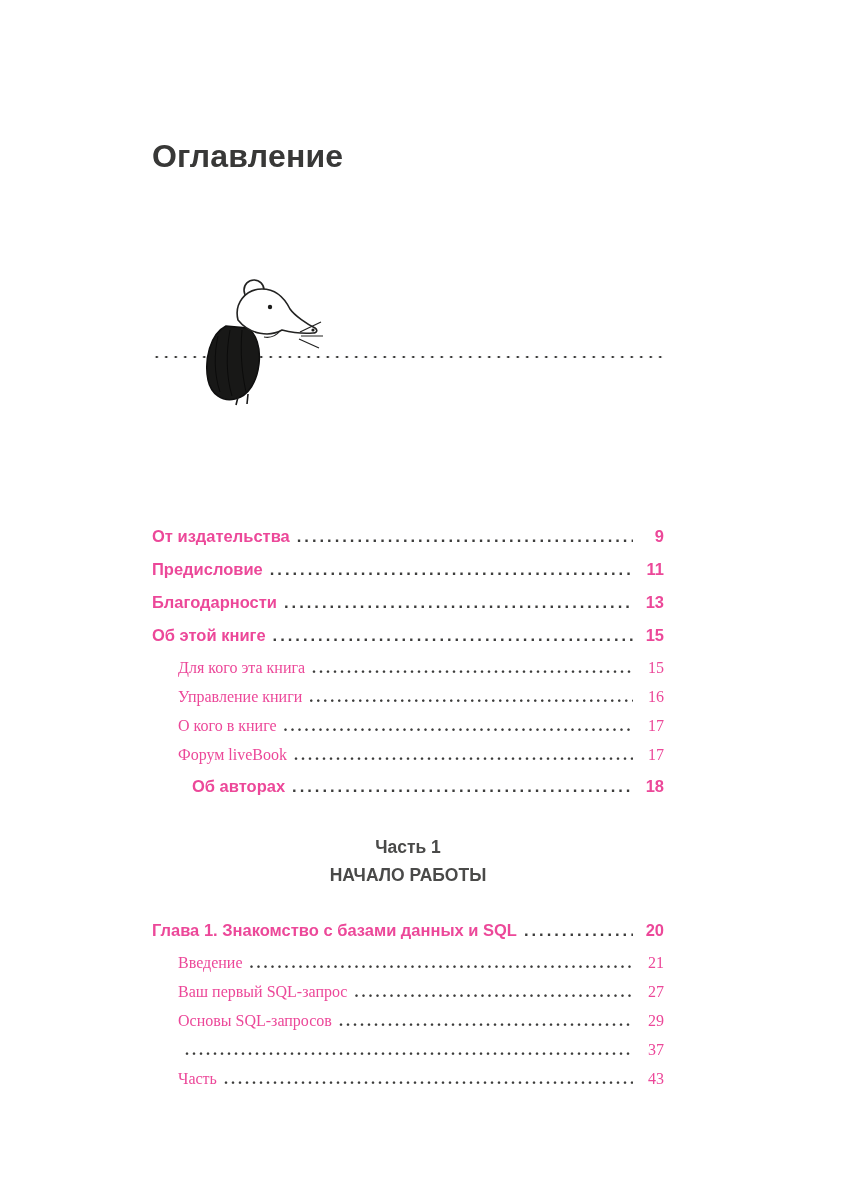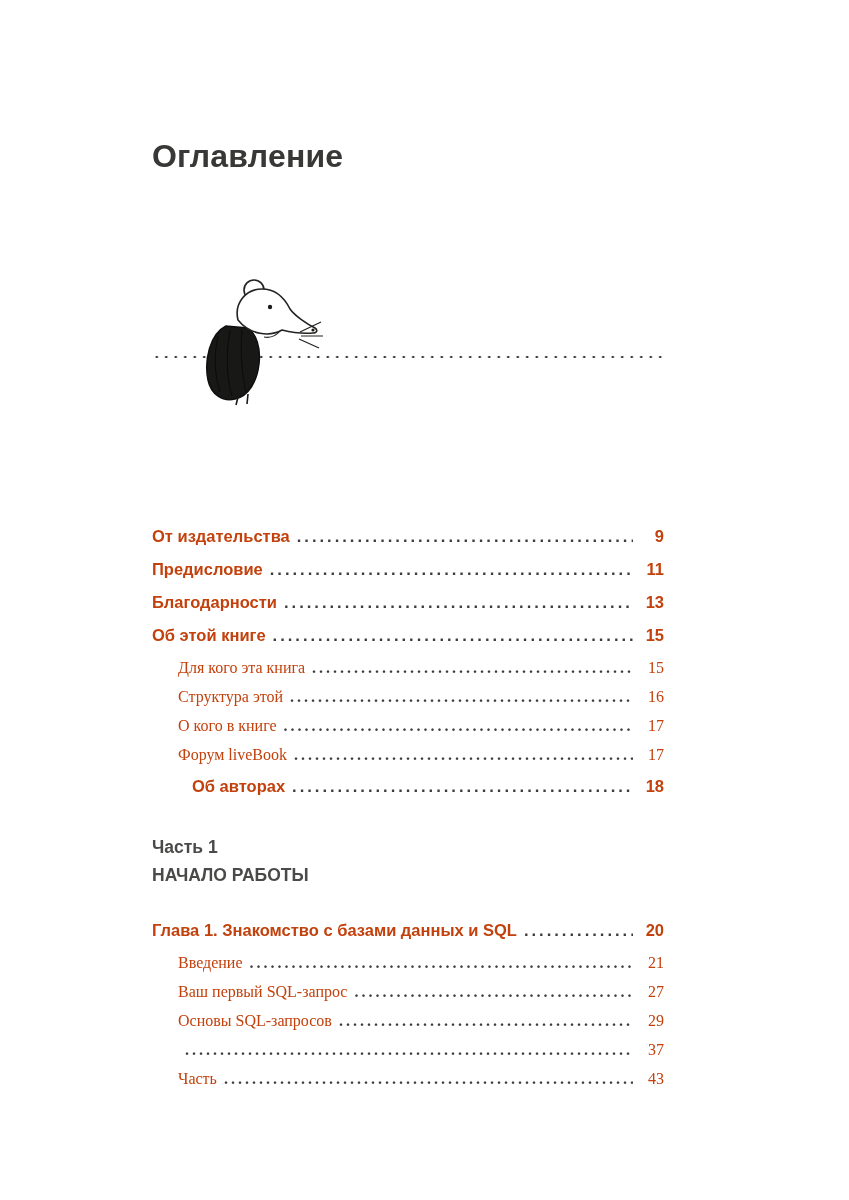--- a/index.html
+++ b/index.html
@@ -57,21 +57,21 @@
     position: absolute;
     left: 0;
     right: 0;
     top: 526px;
   }
   .toc-row {
     display: flex;
     align-items: flex-start;
     font-size: 16px;
     line-height: 20px;
-    color: #c2410c;
+    color: #ec4899;
     margin-bottom: 9px;
   }
   .toc-row.bold {
     font-weight: 700;
     font-size: 16.5px;
     margin-bottom: 13px;
   }
   .toc-row.sub { padding-left: 26px; font-family: Liberation Serif, serif; }
   .toc-row.gap-top { margin-top: 11px; margin-left: 40px; }
   .leader {
@@ -89,20 +89,21 @@
   }
   .toc-page-num {
     min-width: 26px;
     text-align: right;
     white-space: nowrap;
   }
   
   .part-heading {
     margin-top: 37px;
     margin-bottom: 31px;
+    text-align: center;
     font-weight: 700;
     font-size: 17.5px;
     line-height: 28px;
     color: #4a4a49;
   }
   .chapter-block { margin-top: 0; }
 </style>
 </head>
 <body>
 
@@ -154,21 +155,21 @@
         <span>Об этой книге</span>
         <span class="leader"></span>
         <span class="toc-page-num">15</span>
       </div>
       <div class="toc-row sub">
         <span>Для кого эта книга</span>
         <span class="leader"></span>
         <span class="toc-page-num">15</span>
       </div>
       <div class="toc-row sub">
-        <span>Структура этой</span>
+        <span>Управление книги</span>
         <span class="leader"></span>
         <span class="toc-page-num">16</span>
       </div>
       <div class="toc-row sub">
         <span>О кого в книге</span>
         <span class="leader"></span>
         <span class="toc-page-num">17</span>
       </div>
       <div class="toc-row sub">
         <span>Форум liveBook</span>

